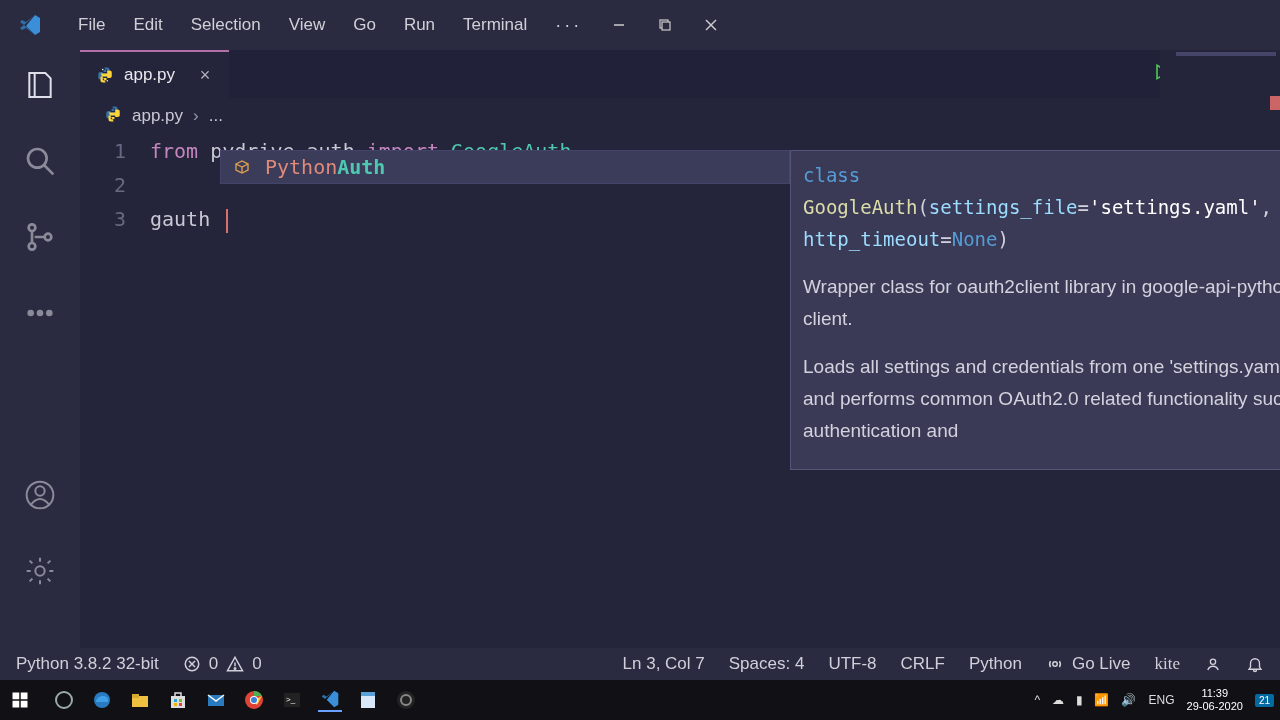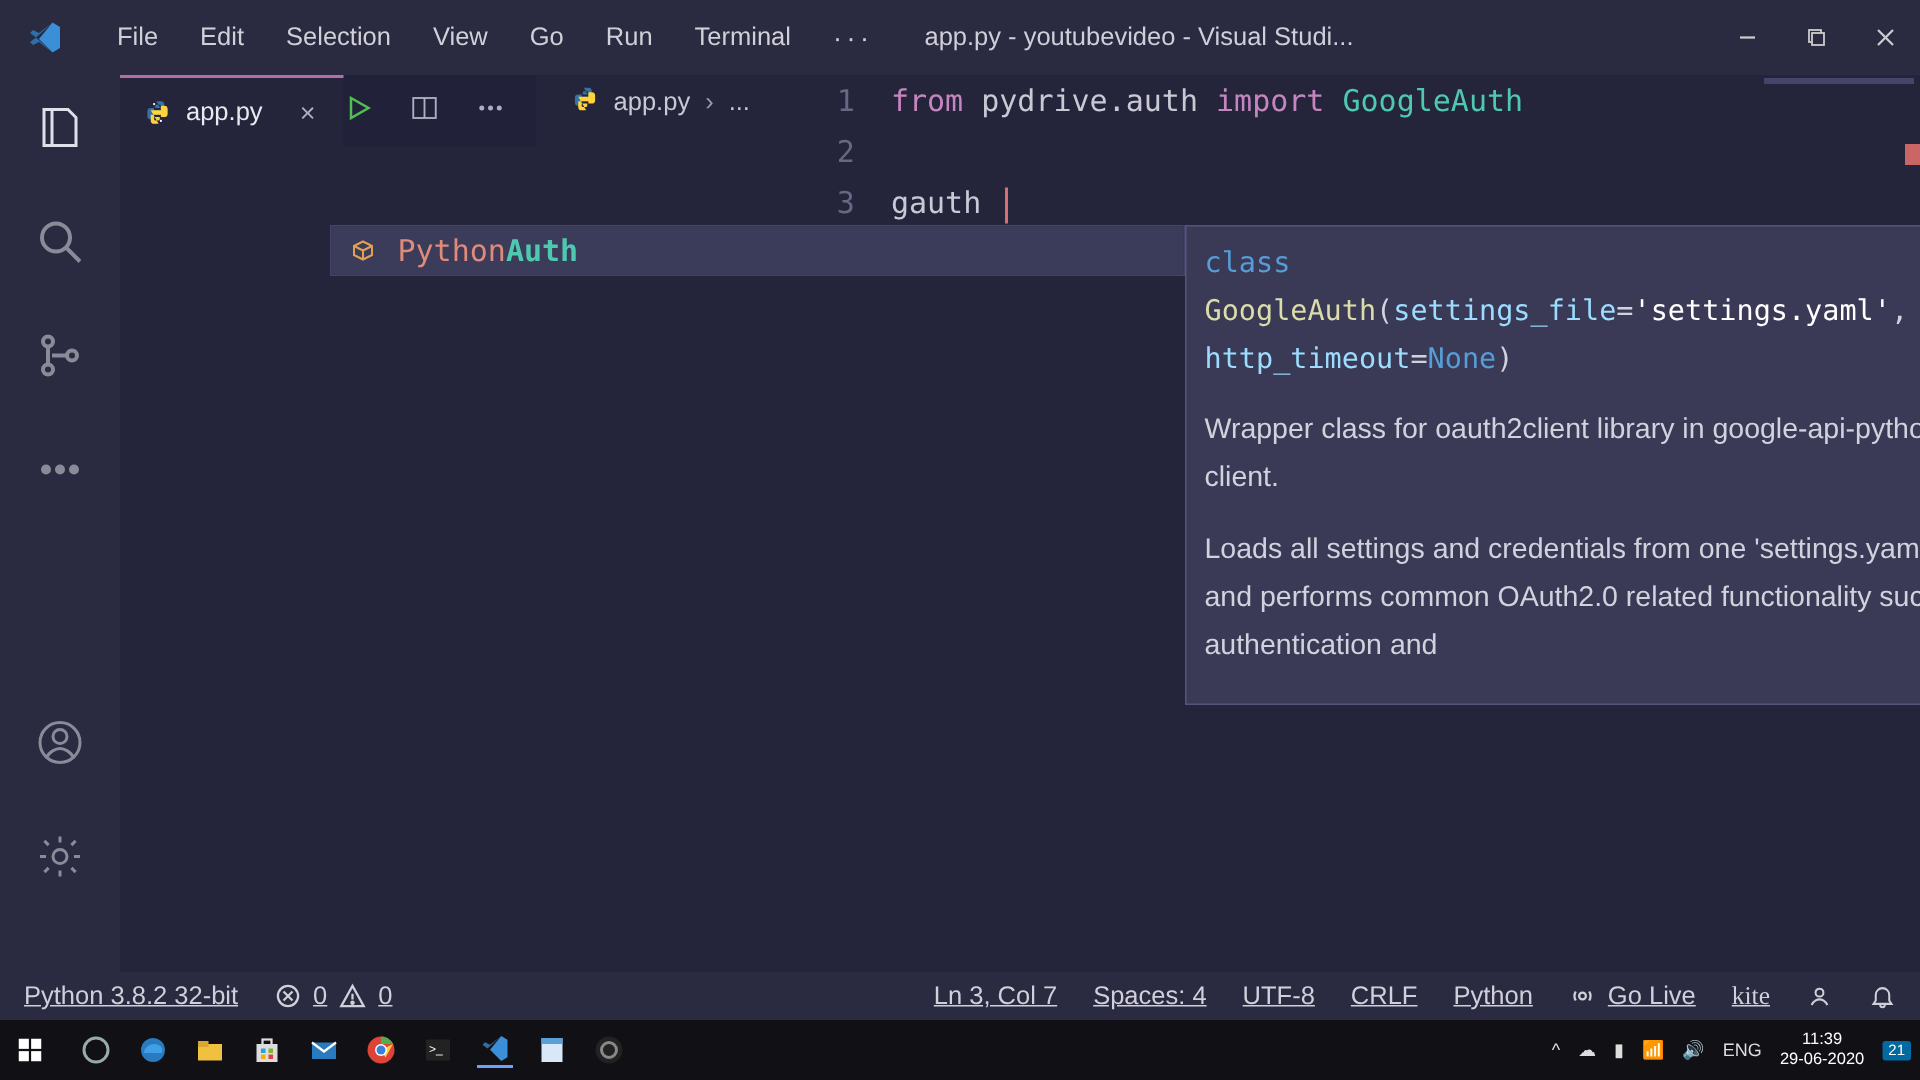--- a/index.html
+++ b/index.html
@@ -18,21 +18,21 @@
 .vscode-svg { width: 24px; height: 24px; }
 
 
 .main { flex: 1; display: flex; position: relative; }
 .activitybar { width: 80px; background: #2a2a40; display: flex; flex-direction: column; align-items: center; padding-top: 18px; gap: 42px; color: #8a8a99; }
 .activitybar .aicon { width: 34px; height: 34px; display: flex; align-items: center; justify-content: center; }
 .activitybar .spacer { flex: 1; }
 .activitybar .aicon svg { width: 32px; height: 32px; stroke: #8a8a99; }
 .activitybar .aicon.active svg { stroke: #e0e0ea; }
 
-.editor-region { flex: 1; display: flex; flex-direction: row; background: #24243a; position: relative; }
+.editor-region { flex: 1; display: flex; flex-direction: column; background: #24243a; position: relative; }
 .tabbar { height: 48px; background: #21213a; display: flex; align-items: stretch; }
 .tab { display: flex; align-items: center; gap: 10px; padding: 0 16px; background: #24243a; border-top: 2px solid #b36fa7; color: #e9e9f0; font-size: 17px; }
 .tab .py-icon { width: 18px; height: 18px; }
 .tab .close { width: 16px; height: 16px; display: flex; align-items: center; justify-content: center; color: #b0b0c0; margin-left: 12px; font-size: 18px; }
 .tabbar .tab-actions { margin-left: auto; display: flex; align-items: center; gap: 24px; padding-right: 20px; color: #aeaec0; }
 .tab-actions .play { color: #4fc04f; font-size: 18px; }
 .tab-actions svg { width: 20px; height: 20px; }
 
 .breadcrumb { height: 36px; display: flex; align-items: center; padding: 0 24px; font-size: 17px; color: #c9c9d5; gap: 10px; }
 .breadcrumb .chev { color: #9a9ab0; }
@@ -63,21 +63,21 @@
 .docw .sig .str { color: #ffffff; }
 .docw .sig .val { color: #569cd6; }
 .docw .desc { margin-top: 16px; font-family: "Segoe UI", sans-serif; }
 
 
 .minimap { position: absolute; right: 0; top: 0; width: 120px; height: 100%; background: #24243a; }
 .minimap::before { content: ''; position: absolute; right: 4px; top: 2px; width: 100px; height: 4px; background: #45456a; }
 .minimap::after { content: ''; position: absolute; right: 0; top: 46px; width: 10px; height: 14px; background: #cc6666; }
 
 
-.statusbar { height: 32px; background: #2a2a40; display: flex; align-items: center; color: #d0d0da; font-size: 17px; padding: 0 16px; gap: 24px; text-decoration: underline; }
+.statusbar { height: 32px; background: #2a2a40; display: flex; align-items: center; color: #d0d0da; font-size: 17px; padding: 0 16px; gap: 24px; }
 .statusbar .group { display: flex; align-items: center; gap: 8px; }
 .statusbar .spacer { flex: 1; }
 .statusbar svg { width: 18px; height: 18px; vertical-align: middle; }
 
 
 .taskbar { height: 40px; background: #101015; display: flex; align-items: center; color: #fff; font-size: 13px; }
 .taskbar .win { width: 40px; display: flex; align-items: center; justify-content: center; }
 .taskbar .search { display: flex; align-items: center; background: #fff; color: #666; height: 32px; width: 280px; margin-left: 0; padding: 0 10px; gap: 10px; font-size: 13px; }
 .taskbar .search svg { width: 14px; height: 14px; }
 .taskbar .tray-icons { display: flex; align-items: center; gap: 14px; margin-left: 12px; }
@@ -103,21 +103,20 @@
   <div class="menu">
     <div class="menu-item">File</div>
     <div class="menu-item">Edit</div>
     <div class="menu-item">Selection</div>
     <div class="menu-item">View</div>
     <div class="menu-item">Go</div>
     <div class="menu-item">Run</div>
     <div class="menu-item">Terminal</div>
     <div class="overflow">···</div>
   </div>
-  <div class="title">app.py - youtubevideo - Visual Studi...</div>
   <div class="winctrl">
     <div class="winbtn">
         <svg width="14" height="14">
           <line x1="2" y1="7" x2="12" y2="7" stroke="#ccc" stroke-width="1.5"></line>
         </svg>
       </div>
     <div class="winbtn">
         <svg width="14" height="14">
           <rect x="2" y="2" width="8" height="8" fill="none" stroke="#ccc" stroke-width="1.2"></rect>
           <rect x="4" y="4" width="8" height="8" fill="#2a2a40" stroke="#ccc" stroke-width="1.2"></rect>

